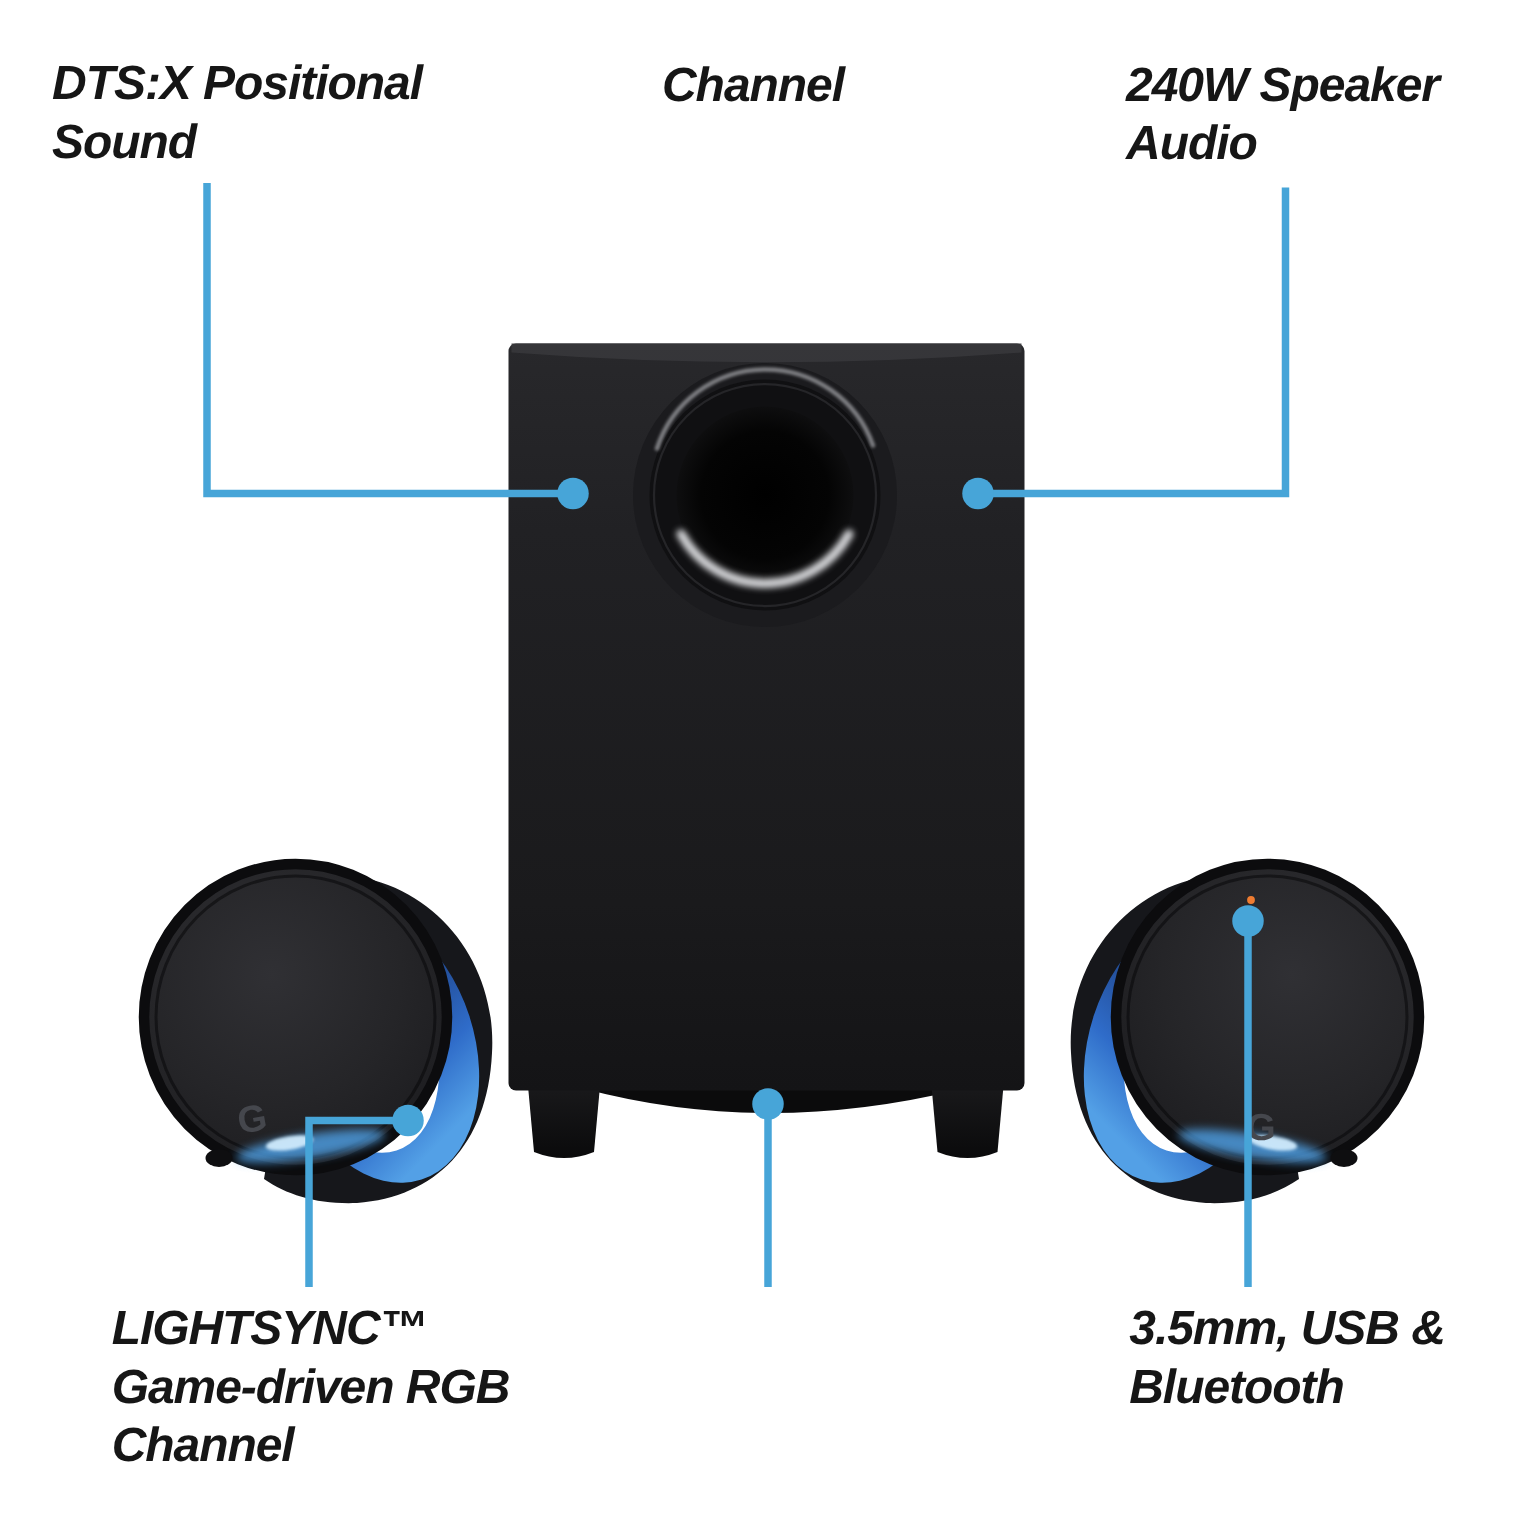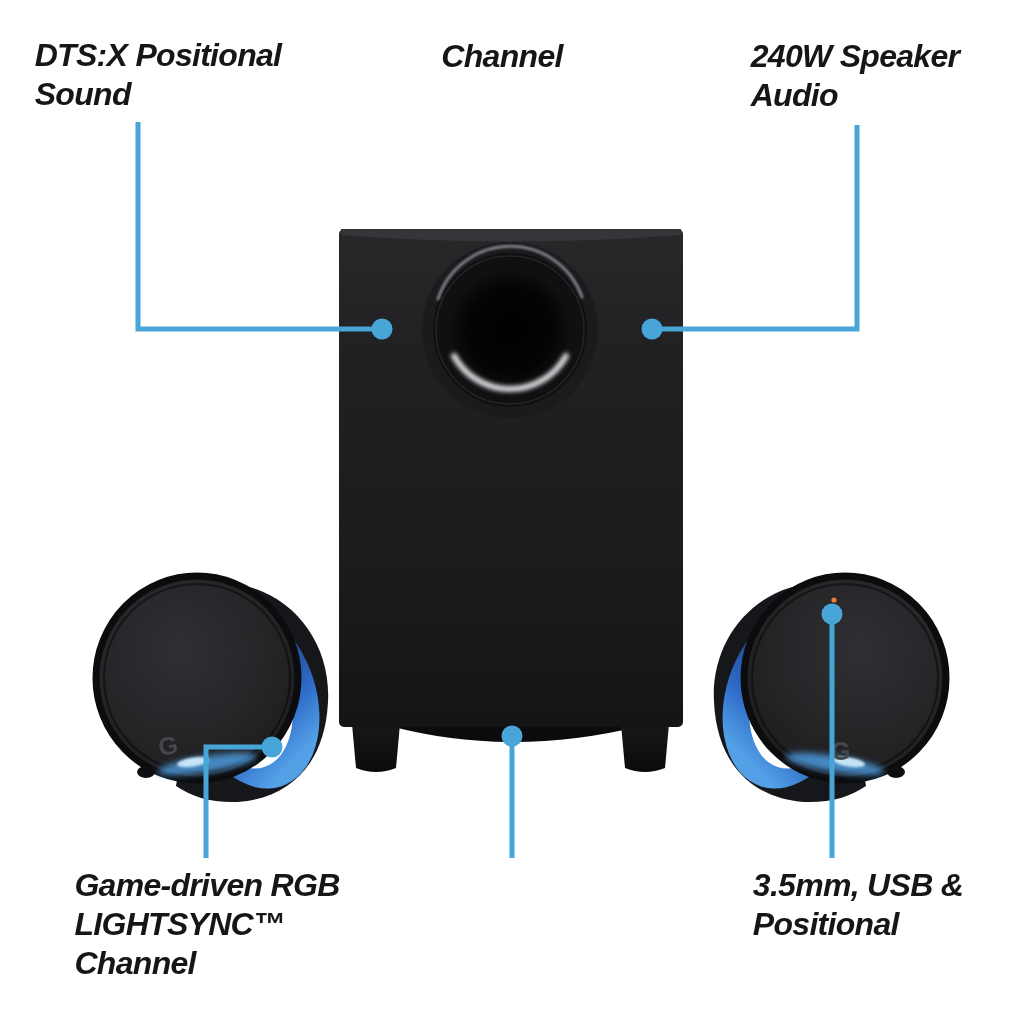--- a/index.html
+++ b/index.html
@@ -119,24 +119,24 @@
   <div class="label" style="left:502px;top:37px">
     <span class="ln">Channel</span>
   </div>
 
   <div class="label" style="left:855px;top:37px">
     <span class="ln">240W Speaker</span>
     <span class="ln">Audio</span>
   </div>
 
   <div class="label" style="left:207px;top:866px">
+    <span class="ln">LIGHTSYNC™</span>
     <span class="ln">Game-driven RGB</span>
-    <span class="ln">LIGHTSYNC™</span>
     <span class="ln">Channel</span>
   </div>
 
 
   <div class="label" style="left:858px;top:866px">
     <span class="ln">3.5mm, USB &amp;</span>
-    <span class="ln">Positional</span>
+    <span class="ln">Bluetooth</span>
   </div>
 
 </div>
 
 </body></html>

